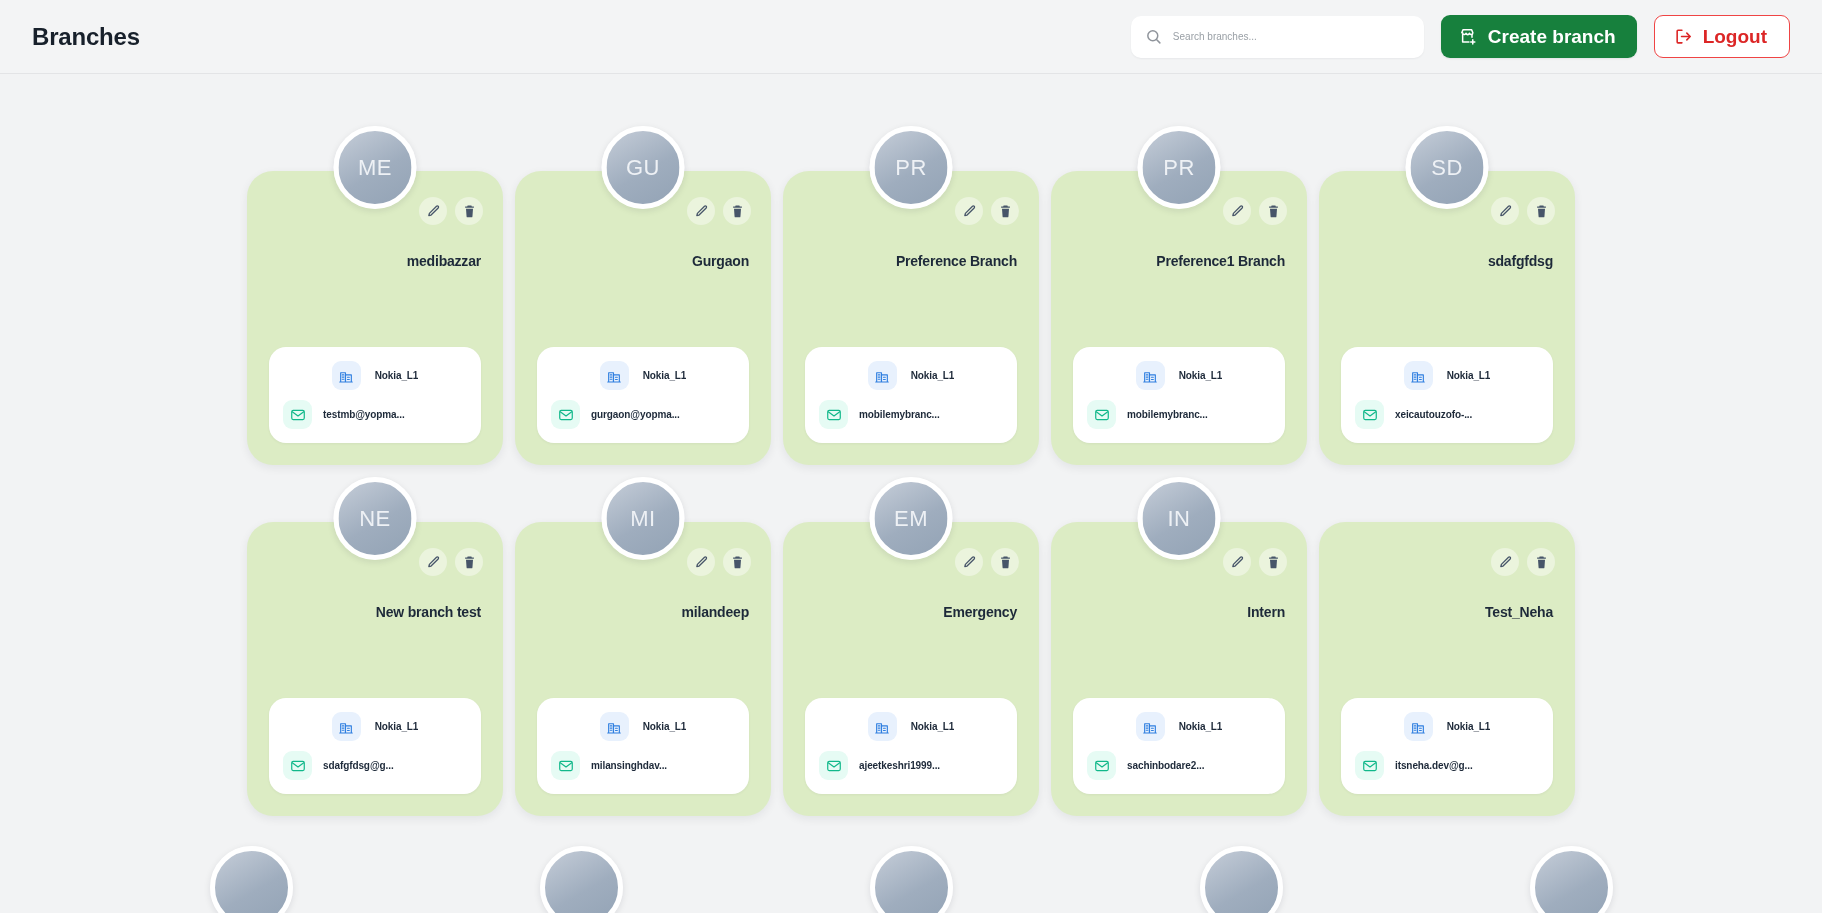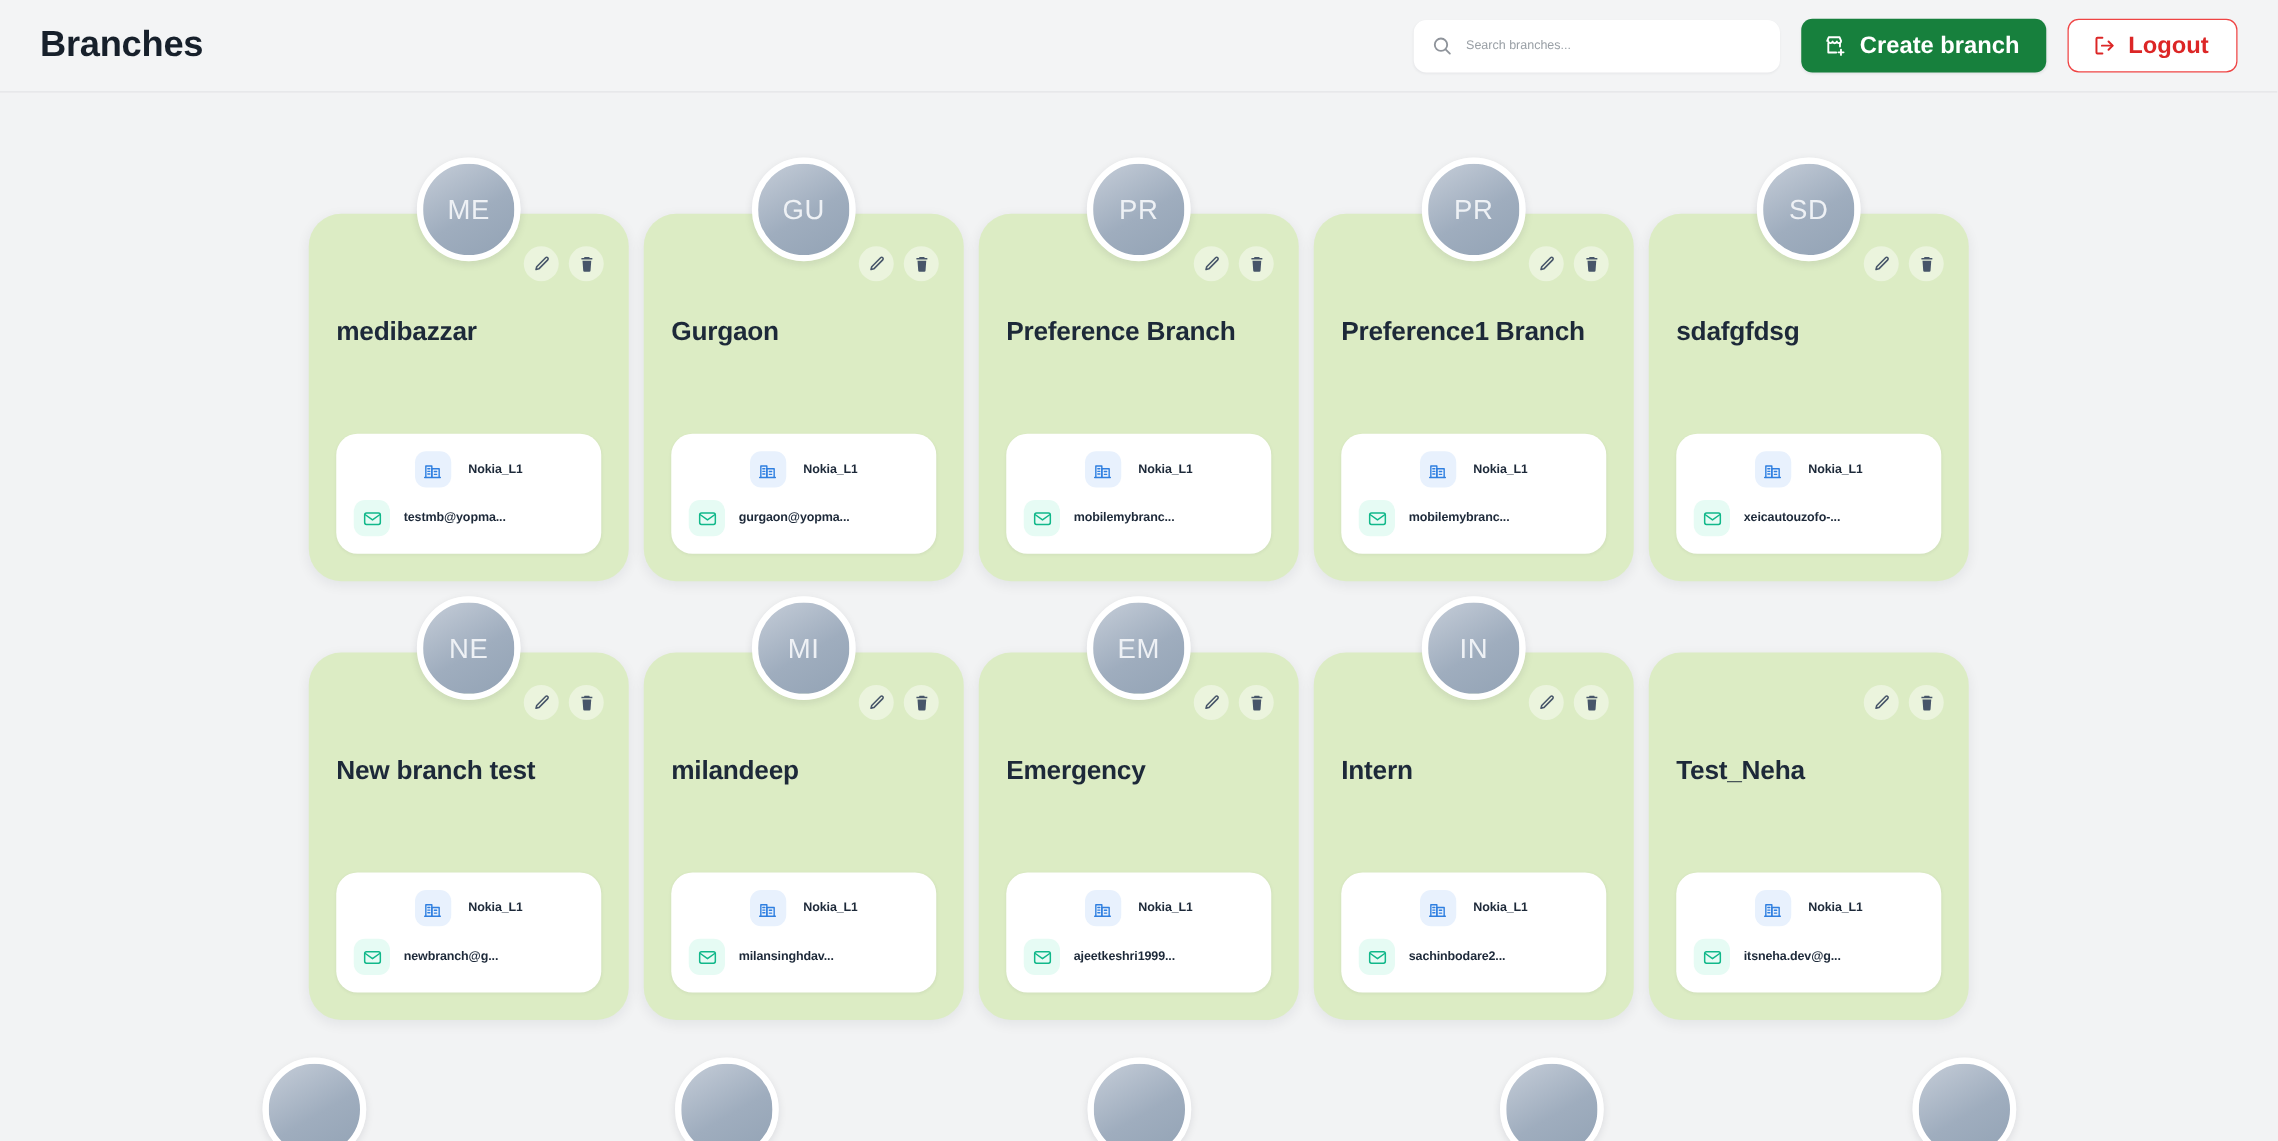--- a/index.html
+++ b/index.html
@@ -23,21 +23,21 @@
     position: relative;
     height: 74px;
     background: #f3f4f5;
     border-bottom: 1px solid #e3e4e6;
     display: flex;
     align-items: center;
     padding: 0 32px;
   }
 
   .page-title {
-    font-size: 29px;
+    font-size: 24px;
     font-weight: 700;
     color: #17202b;
     letter-spacing: -0.2px;
   }
 
   .header-right {
     margin-left: auto;
     display: flex;
     align-items: center;
     gap: 17px;
@@ -175,22 +175,22 @@
     display: flex;
     align-items: center;
     justify-content: center;
     cursor: pointer;
     border: none;
   }
   .action-btn svg { display: block; }
 
   .branch-name {
     margin-top: 82px;
-    text-align: left;
-    font-size: 21px;
+    text-align: right;
+    font-size: 14px;
     font-weight: 700;
     color: #1d2939;
     line-height: 1.2;
     letter-spacing: -0.2px;
   }
 
   .branch-detail {
     margin-top: auto;
     background: #ffffff;
     border-radius: 17px;
@@ -584,21 +584,21 @@
           </span>
           <span class="detail-text">Nokia_L1</span>
         </div>
         <div class="detail-row">
           <span class="detail-ico email">
             <svg viewBox="0 0 24 24" width="16" height="16" fill="none" stroke="#11b88a" stroke-width="1.8" stroke-linejoin="round">
               <rect x="2.6" y="5.2" width="18.8" height="13.6" rx="2.2"></rect>
               <polyline points="3.4,7.2 12,13.4 20.6,7.2" stroke-linecap="round"></polyline>
             </svg>
           </span>
-          <span class="detail-text">newbranch@g...</span>
+          <span class="detail-text">sdafgfdsg@g...</span>
         </div>
       </div>
     </div>
   </div>
 
   <div class="branch-card-wrap">
     <div class="branch-avatar">
       <span>MI</span>
     </div>
     <div class="branch-card">

